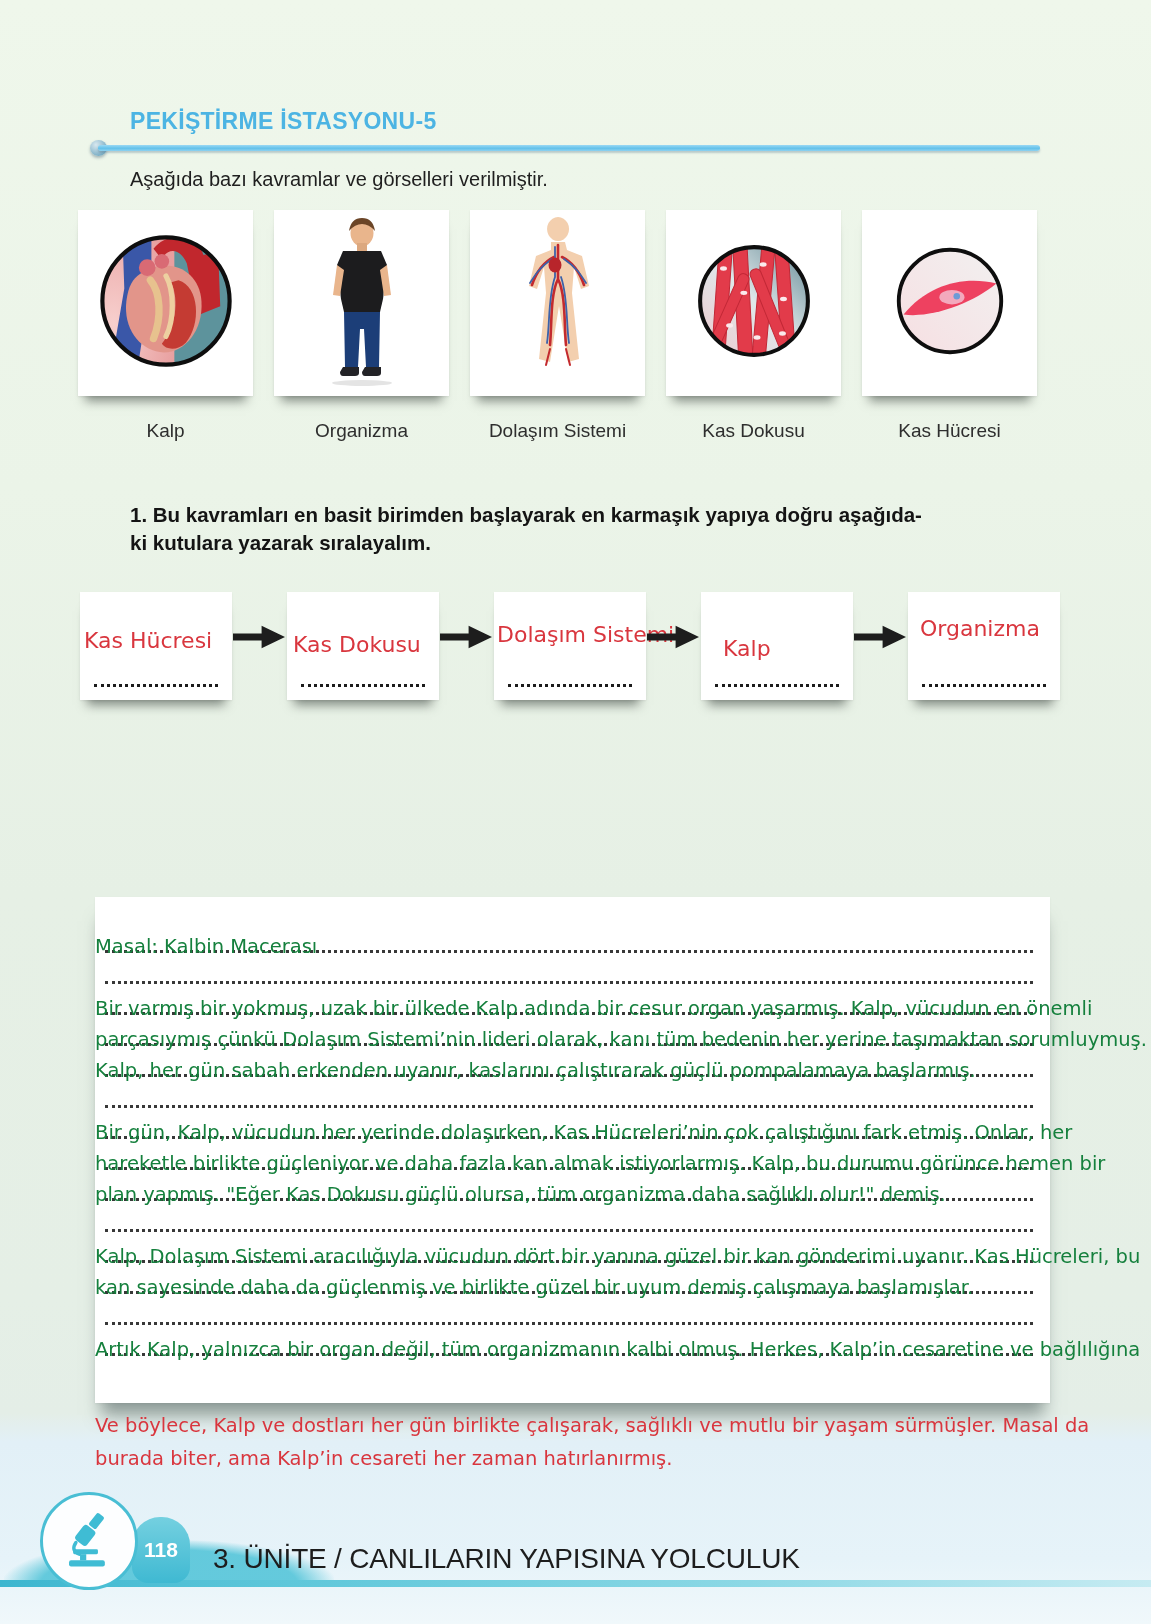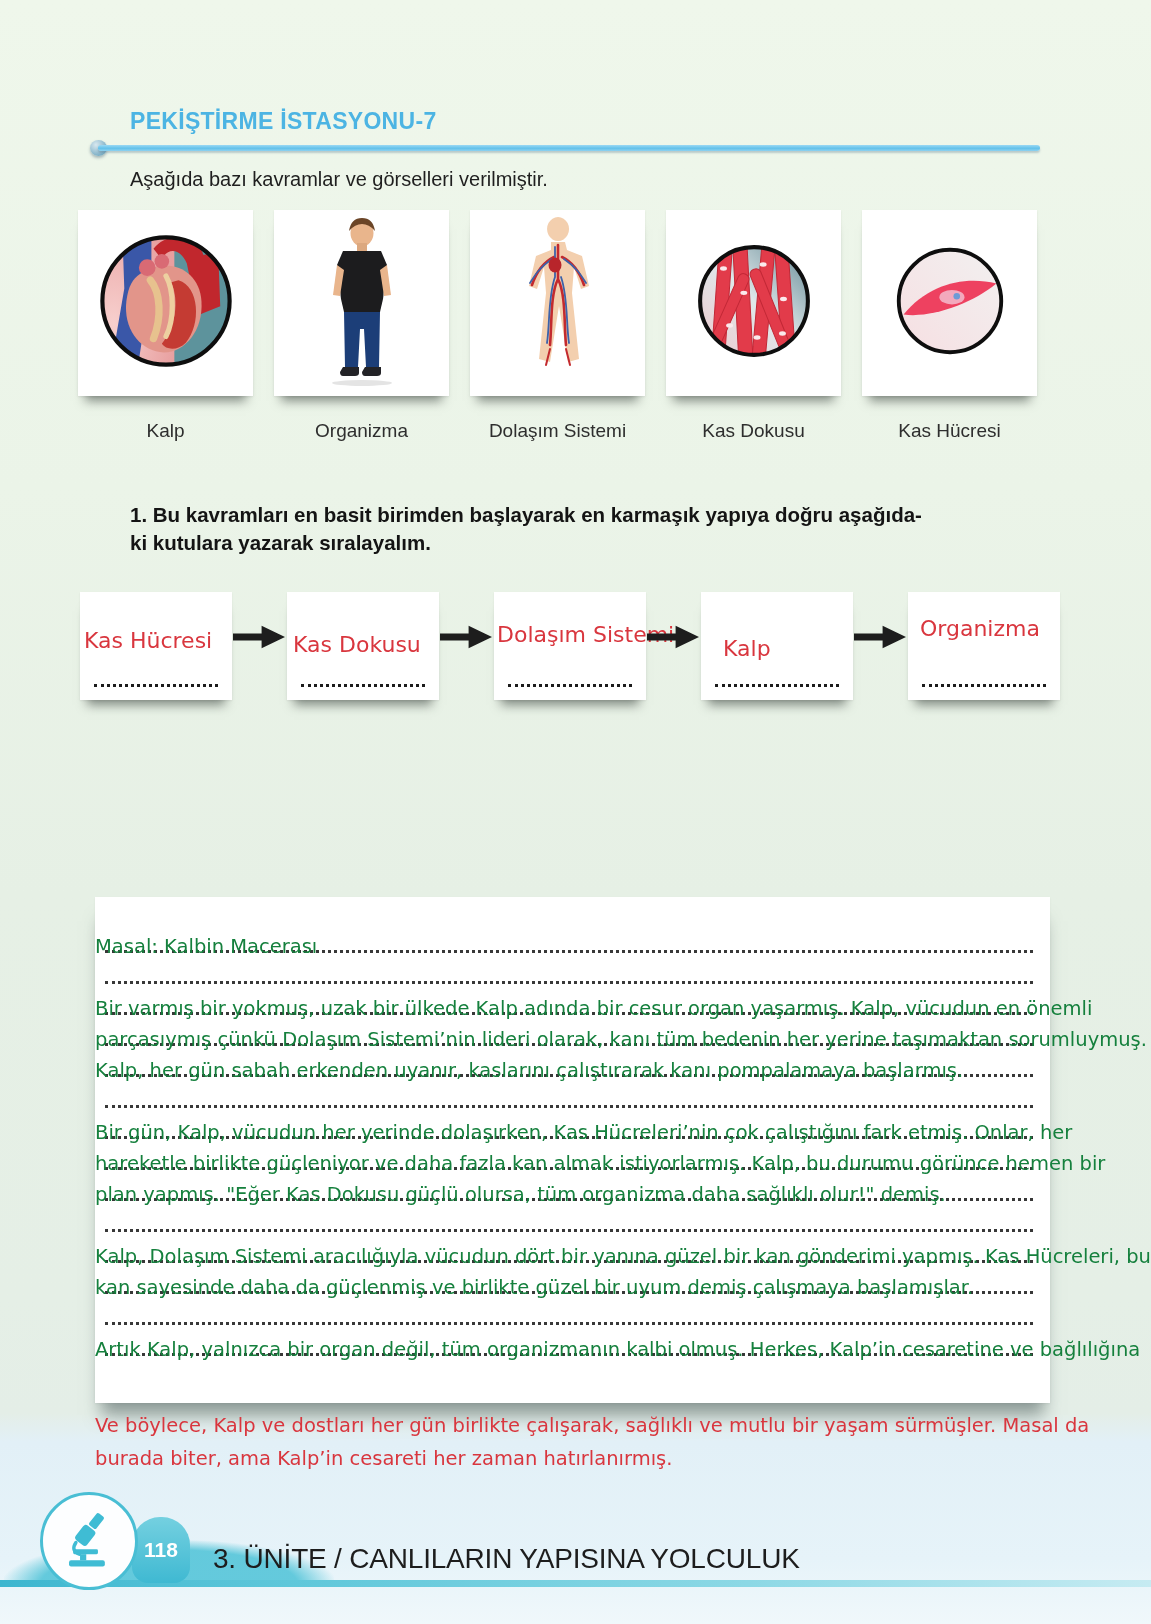--- a/index.html
+++ b/index.html
@@ -60,21 +60,21 @@
     display:flex; align-items:center; justify-content:center;
     color:#fff; font-size:21px; font-weight:bold;}
   .ftr-title{position:absolute; left:213px; top:1543px; font-size:28px; color:#1d1d1d;
     letter-spacing:-.2px;}
 </style>
 </head>
 <body>
 
 <div class="page">
 
-  <div class="hdr-title">PEKİŞTİRME İSTASYONU-7</div>
+  <div class="hdr-title">PEKİŞTİRME İSTASYONU-5</div>
   <div class="hdr-dot"></div>
   <div class="hdr-rule"></div>
   <div class="intro">Aşağıda bazı kavramlar ve görselleri verilmiştir.</div>
 
   <div class="card" style="left:78px">
     <span>
       <svg width="146" height="146" viewBox="0 0 140 140">
         <defs>
           <clipPath id="hclip">
               <circle cx="70" cy="70" r="61"></circle>
@@ -240,39 +240,39 @@
     <div class="story-row" style="top:58px">
         <span></span>
       </div>
     <div class="story-row" style="top:89px">
         <span>Bir varmış bir yokmuş, uzak bir ülkede Kalp adında bir cesur organ yaşarmış. Kalp, vücudun en önemli</span>
       </div>
     <div class="story-row" style="top:120px">
         <span>parçasıymış çünkü Dolaşım Sistemi’nin lideri olarak, kanı tüm bedenin her yerine taşımaktan sorumluymuş.</span>
       </div>
     <div class="story-row" style="top:151px">
-        <span>Kalp, her gün sabah erkenden uyanır, kaslarını çalıştırarak kanı pompalamaya başlarmış.</span>
+        <span>Kalp, her gün sabah erkenden uyanır, kaslarını çalıştırarak güçlü pompalamaya başlarmış.</span>
       </div>
     <div class="story-row" style="top:182px">
         <span></span>
       </div>
     <div class="story-row" style="top:213px">
         <span>Bir gün, Kalp, vücudun her yerinde dolaşırken, Kas Hücreleri’nin çok çalıştığını fark etmiş. Onlar, her</span>
       </div>
     <div class="story-row" style="top:244px">
         <span>hareketle birlikte güçleniyor ve daha fazla kan almak istiyorlarmış. Kalp, bu durumu görünce hemen bir</span>
       </div>
     <div class="story-row" style="top:275px">
         <span>plan yapmış. "Eğer Kas Dokusu güçlü olursa, tüm organizma daha sağlıklı olur!" demiş.</span>
       </div>
     <div class="story-row" style="top:306px">
         <span></span>
       </div>
     <div class="story-row" style="top:337px">
-        <span>Kalp, Dolaşım Sistemi aracılığıyla vücudun dört bir yanına güzel bir kan gönderimi yapmış. Kas Hücreleri, bu</span>
+        <span>Kalp, Dolaşım Sistemi aracılığıyla vücudun dört bir yanına güzel bir kan gönderimi uyanır. Kas Hücreleri, bu</span>
       </div>
     <div class="story-row" style="top:368px">
         <span>kan sayesinde daha da güçlenmiş ve birlikte güzel bir uyum demiş çalışmaya başlamışlar.</span>
       </div>
     <div class="story-row" style="top:399px">
         <span></span>
       </div>
     <div class="story-row" style="top:430px">
         <span>Artık Kalp, yalnızca bir organ değil, tüm organizmanın kalbi olmuş. Herkes, Kalp’in cesaretine ve bağlılığına</span>
       </div>

